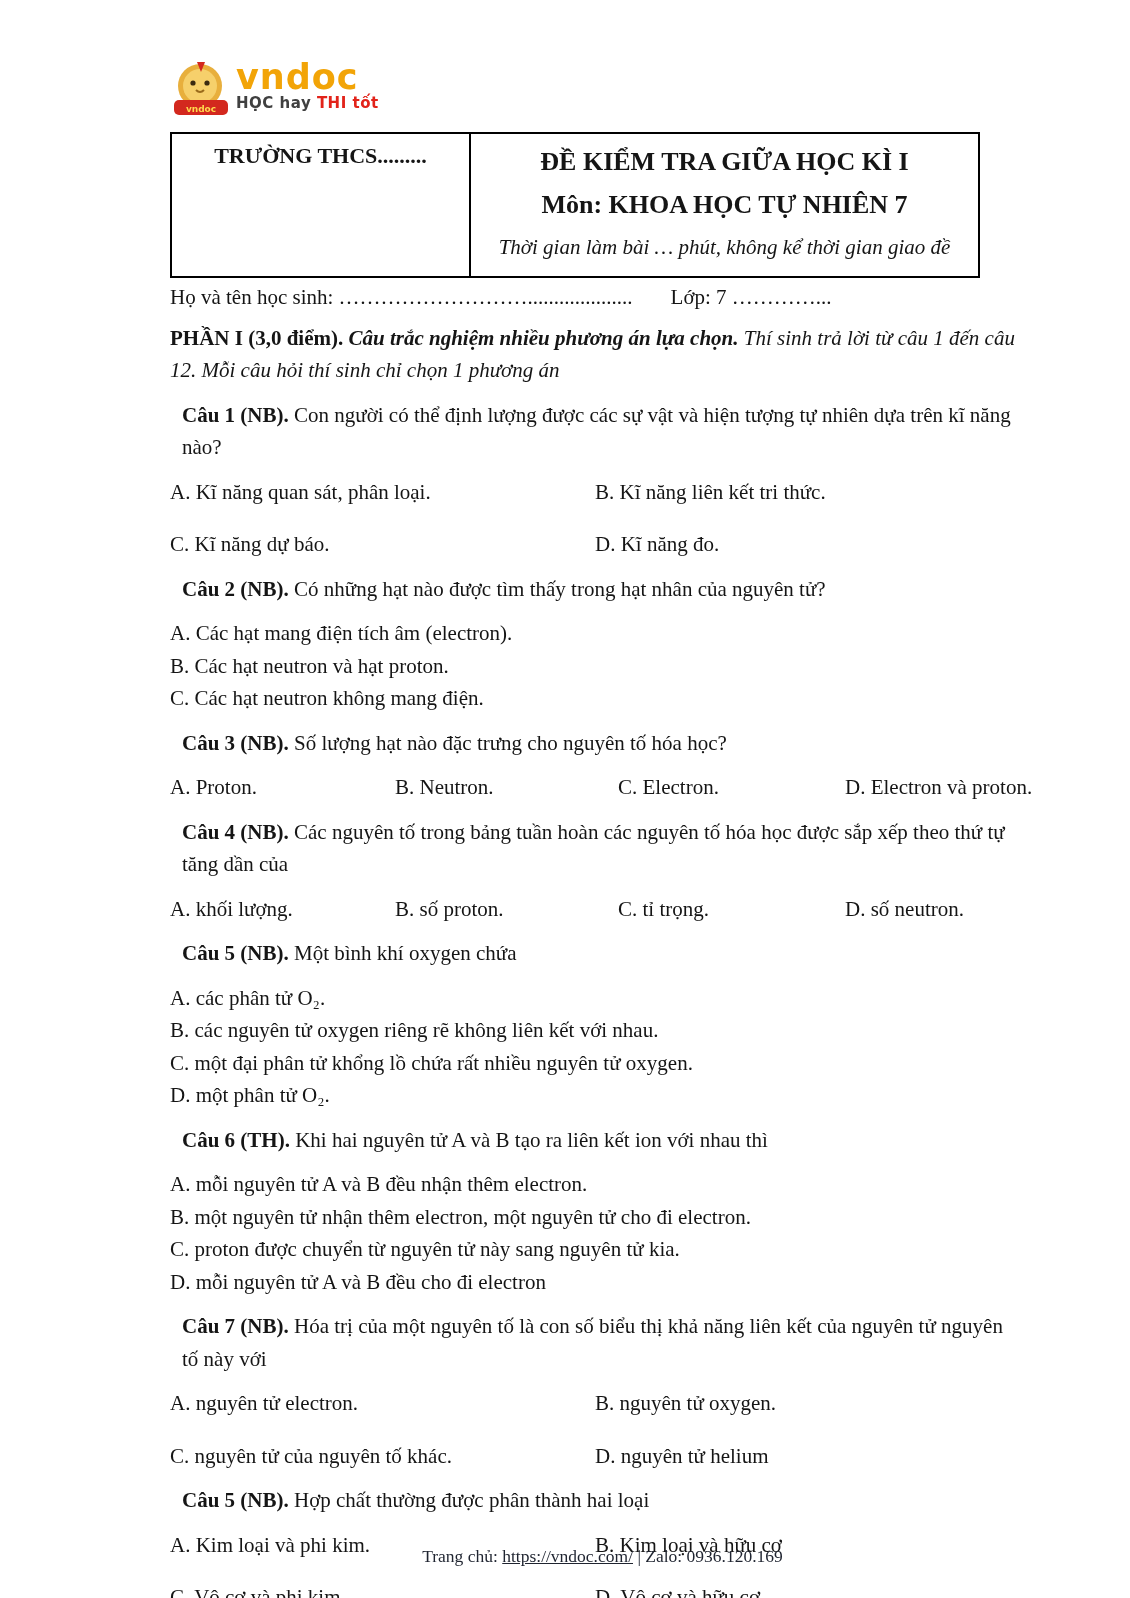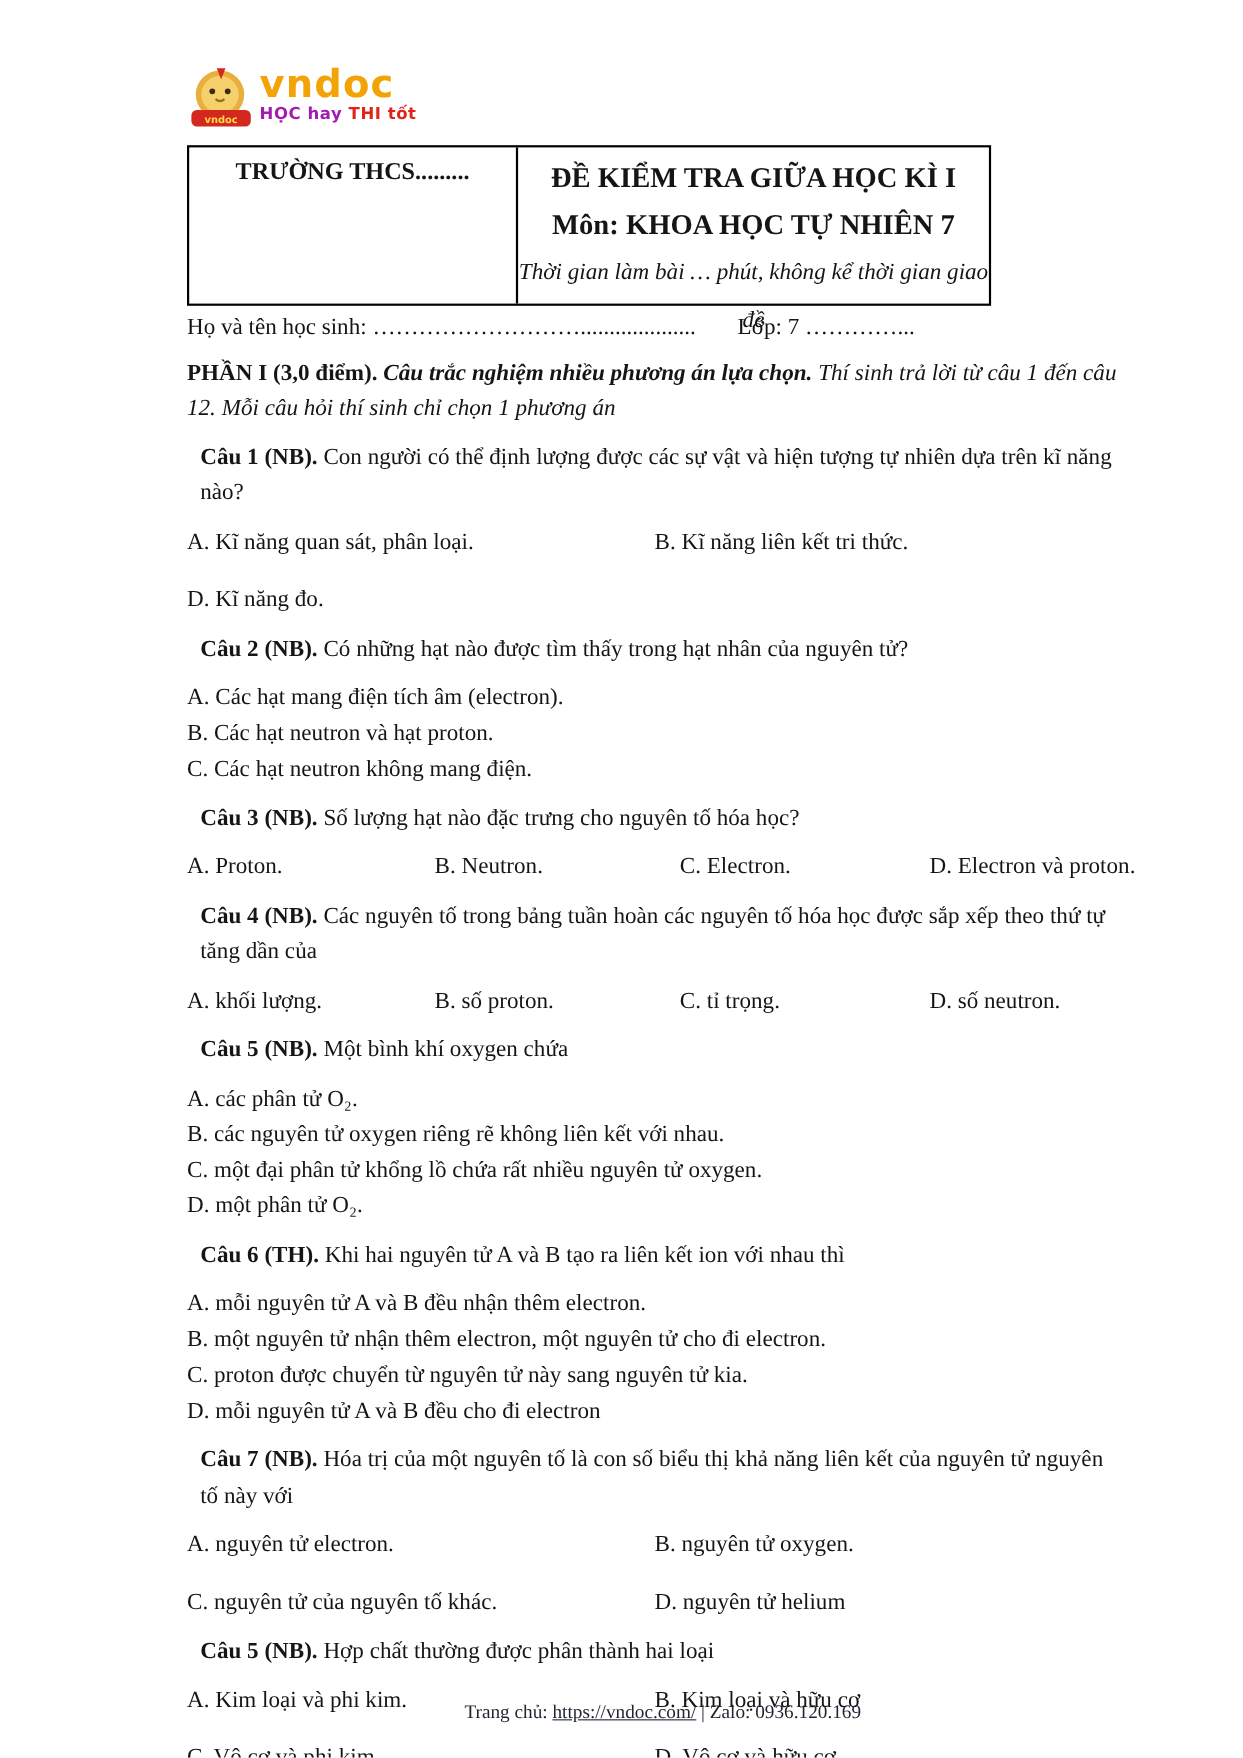--- a/index.html
+++ b/index.html
@@ -21,26 +21,26 @@
 
   
   .logo { display: flex; align-items: flex-start; height: 60px; margin-bottom: 12px; }
   .mascot { width: 62px; height: 60px; flex: 0 0 auto; }
   .logo-text { margin-left: 4px; font-family: "DejaVu Sans", "Liberation Sans", sans-serif; }
   .wordmark {
     font-size: 35px; font-weight: 800; line-height: 34px;
     color: #F2A407; letter-spacing: 1px;
   }
   .tagline { font-size: 15px; font-weight: 700; line-height: 18px; letter-spacing: 0.5px; }
-  .tg-green { color: #a21caf; }
+  .tg-green { color: #404040; }
   .tg-red { color: #E2231A; margin-top: 40px; }
 
   
   .header-table {
-    width: 731px;
+    width: 810px;
     border: 2px solid #000;
     display: flex;
     box-sizing: border-box;
     height: 146px;
     justify-content: center;
   }
   .cell-school {
     width: 299px; box-sizing: border-box;
     border-right: 2px solid #000;
     text-align: center; padding-top: 9px;
@@ -114,20 +114,21 @@
 
     <p class="student"><span>Họ và tên học sinh:</span> <span>………………………....................</span><span class="class-label">Lớp: 7</span> <span>…………...</span></p>
 
     <p class="part1"><b>PHẦN I (3,0 điểm).</b> <b class="run-bolditalic">Câu trắc nghiệm nhiều phương án lựa chọn.</b> <i>Thí sinh trả lời từ câu 1 đến câu 12. Mỗi câu hỏi thí sinh chỉ chọn 1 phương án</i></p>
 
     <div class="question">
       <p class="q"><b>Câu 1 (NB).</b> <span>Con người có thể định lượng được các sự vật và hiện tượng tự nhiên dựa trên kĩ năng nào?</span></p>
       <div class="options two-col">
         <span class="opt">A. Kĩ năng quan sát, phân loại.</span>
         <span class="opt">B. Kĩ năng liên kết tri thức.</span>
+        <span class="opt">C. Kĩ năng dự báo.</span>
         <span class="opt">D. Kĩ năng đo.</span>
       </div>
     </div>
 
     <div class="question">
       <p class="q"><b>Câu 2 (NB).</b> <span>Có những hạt nào được tìm thấy trong hạt nhân của nguyên tử?</span></p>
       <div class="options stacked">
         <span class="opt">A. Các hạt mang điện tích âm (electron).</span>
         <span class="opt">B. Các hạt neutron và hạt proton.</span>
         <span class="opt">C. Các hạt neutron không mang điện.</span>

